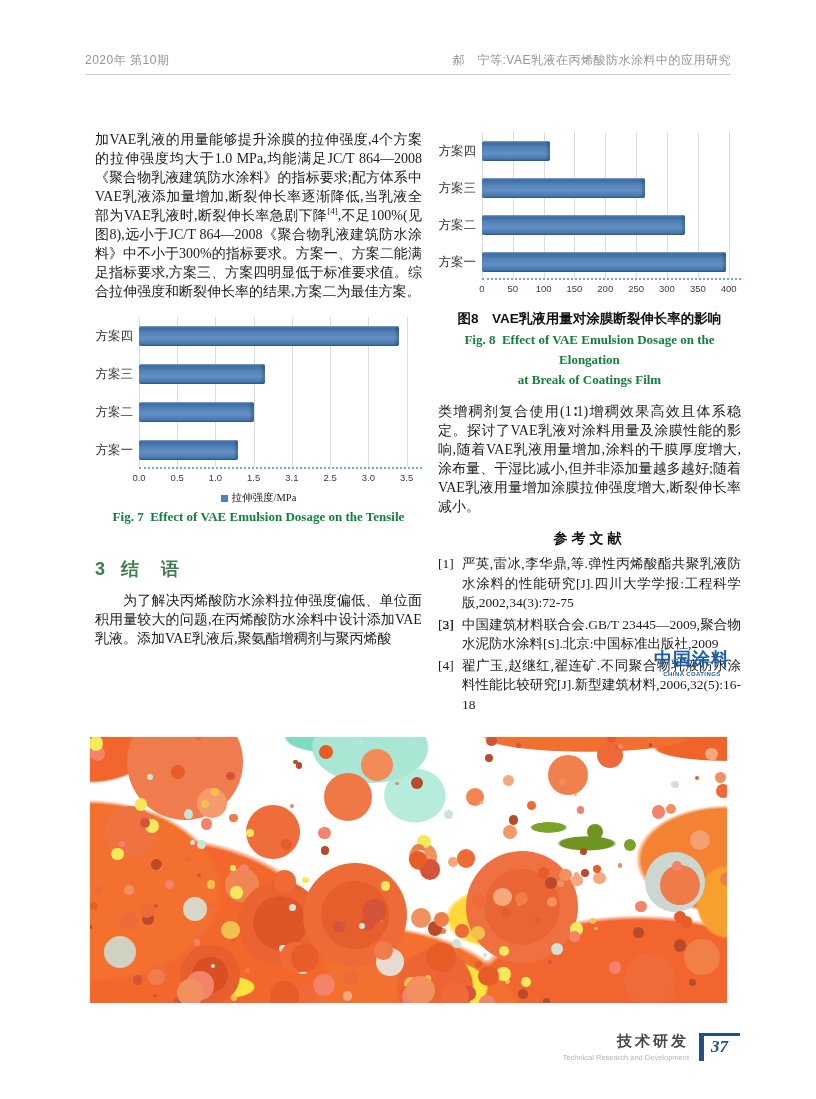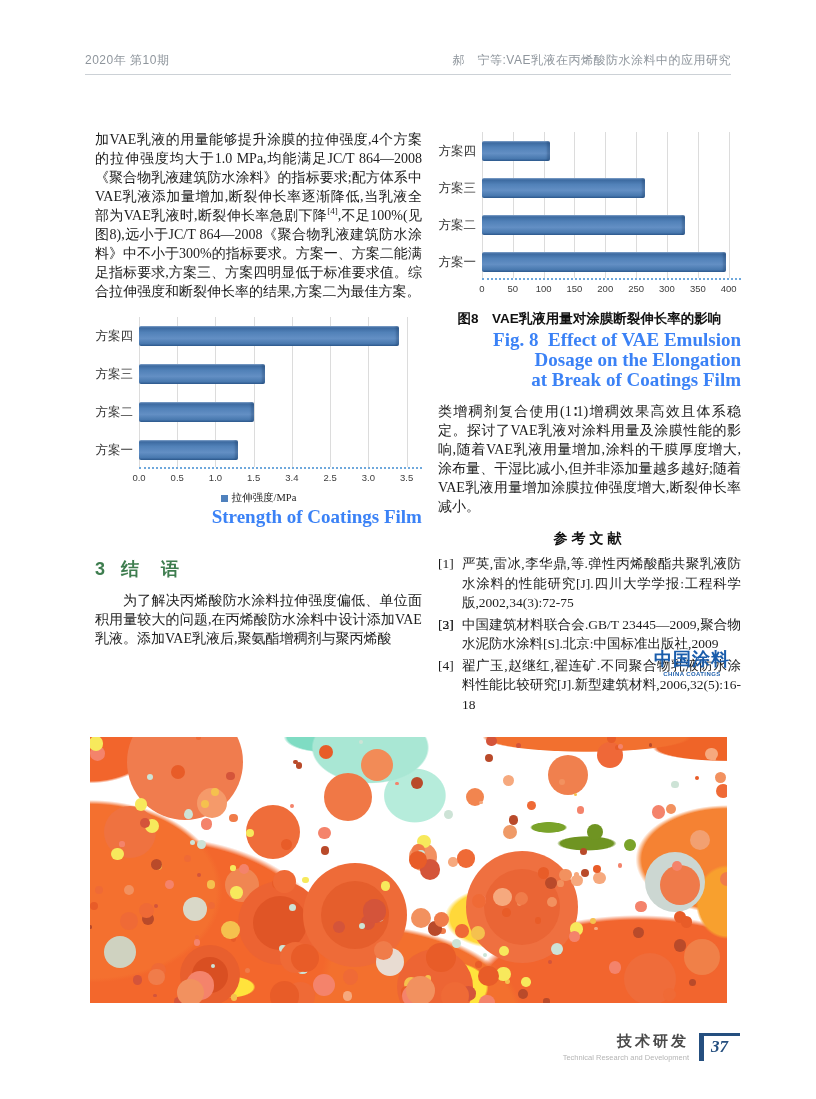--- a/index.html
+++ b/index.html
@@ -60,22 +60,22 @@
     display: inline-block; width: 7px; height: 7px; background: #4f81bd;
     margin-right: 4px; vertical-align: middle;
   }
   .legend-label { vertical-align: middle; }
 
   .fig-cap-zh {
     text-align: center; font-weight: bold; font-size: 13.5px; margin-top: 12px;
     font-family: "Liberation Sans", "DejaVu Sans", sans-serif; color: #111;
   }
   .fig-cap-en {
-    text-align: right; font-weight: bold; font-size: 19px; line-height: 20px;
-    font-family: "Liberation Serif", serif; color: #3b82f6; margin-top: 2px;
+    text-align: center; font-weight: bold; font-size: 13px; line-height: 20px;
+    font-family: "Liberation Serif", serif; color: #15803d; margin-top: 2px;
   }
 
   
   .sec-heading {
     margin-top: 30px; display: flex; gap: 14px; align-items: baseline;
     font-family: "Liberation Sans", "DejaVu Sans", sans-serif;
     font-weight: bold; font-size: 18px; color: #3e7d4f; letter-spacing: 2px;
   }
   .sec-body { margin-top: 10px; }
 
@@ -170,29 +170,29 @@
           <div class="cat-label" style="top: 87px; left: -44px; width: 38px;">方案二</div>
           <div class="bar" style="top: 85px; width: 40.5405%;"></div>
           <div class="cat-label" style="top: 125px; left: -44px; width: 38px;">方案一</div>
           <div class="bar" style="top: 123px; width: 35.1351%;"></div>
         </div>
         <div class="tick-row">
           <div class="tick" style="left: 0%;">0.0</div>
           <div class="tick" style="left: 13.5135%;">0.5</div>
           <div class="tick" style="left: 27.027%;">1.0</div>
           <div class="tick" style="left: 40.5405%; text-align: center;">1.5</div>
-          <div class="tick" style="left: 54.0541%;">3.4</div>
+          <div class="tick" style="left: 54.0541%;">3.1</div>
           <div class="tick" style="left: 67.5676%;">2.5</div>
           <div class="tick" style="left: 81.0811%;">3.0</div>
           <div class="tick" style="left: 94.5946%;">3.5</div>
         </div>
         <div class="legend"><div class="legend-swatch"></div><div class="legend-label" style="display: inline;">拉伸强度/MPa</div></div>
       </div>
     <div class="fig-cap-en">
-      <div>Strength of Coatings Film</div>
+      <div>Fig. 7&nbsp;&nbsp;Effect of VAE Emulsion Dosage on the Tensile</div>
     </div>
 
     <div class="sec-heading">
       <span>3</span>
       <span>结　语</span>
     </div>
     <p class="body-text indent sec-body">为了解决丙烯酸防水涂料拉伸强度偏低、单位面积用量较大的问题,在丙烯酸防水涂料中设计添加VAE乳液。添加VAE乳液后,聚氨酯增稠剂与聚丙烯酸</p>
   </div>
 
   <div class="col-right">

